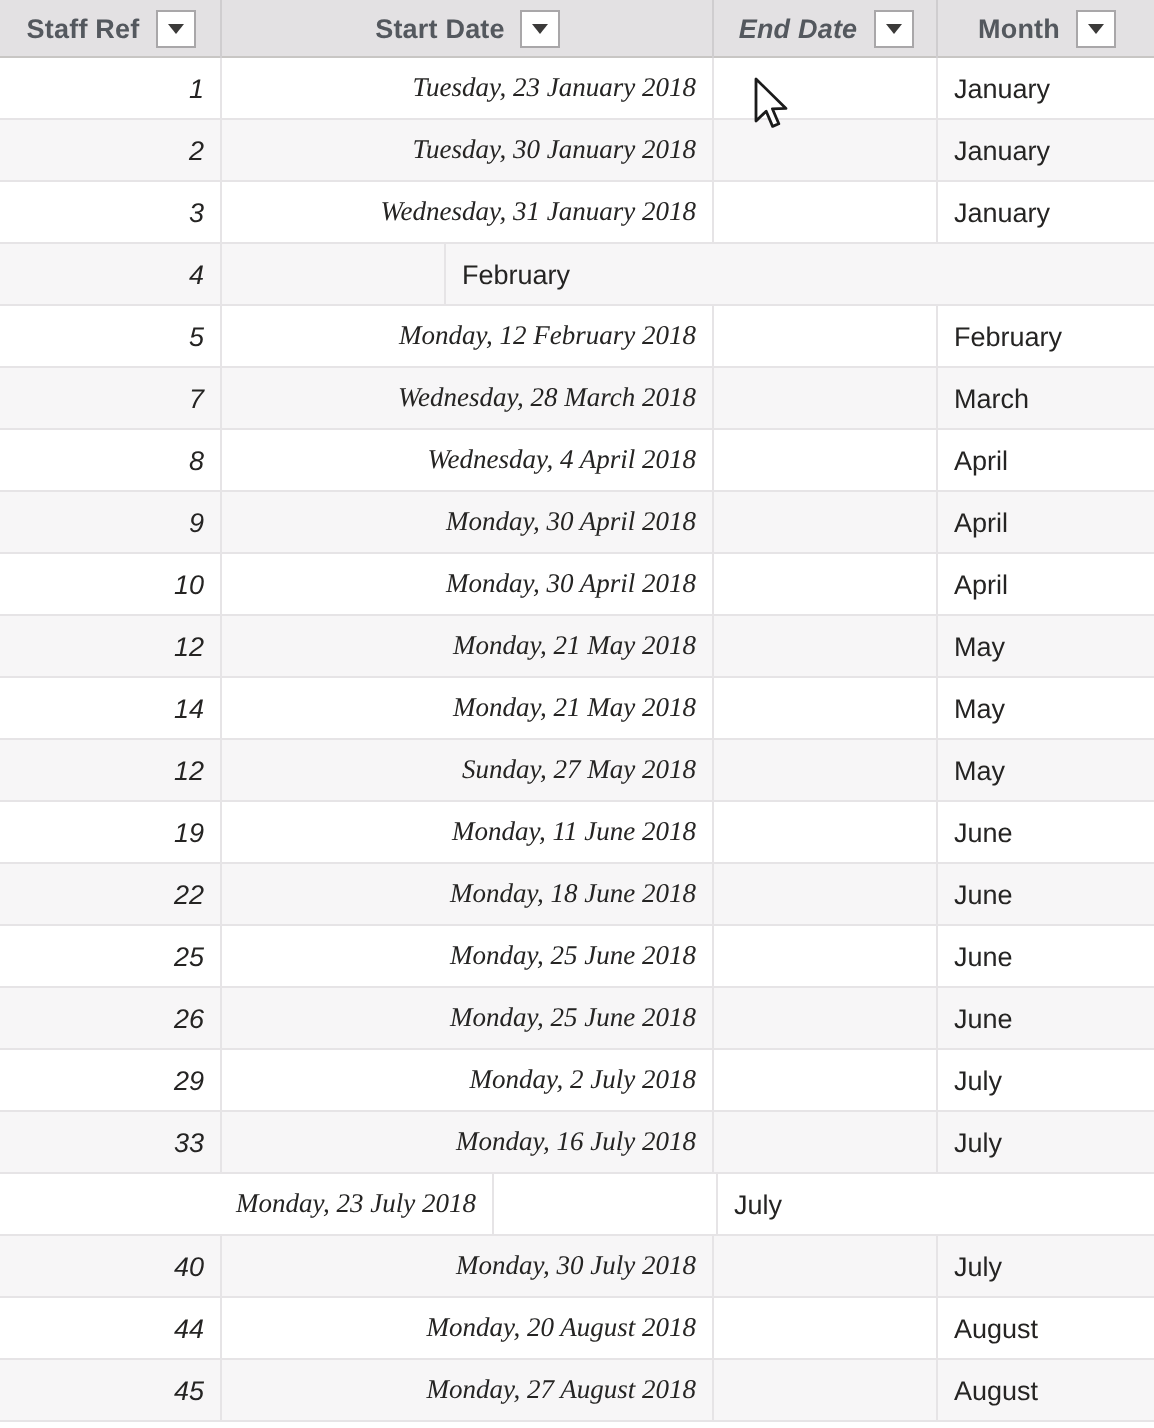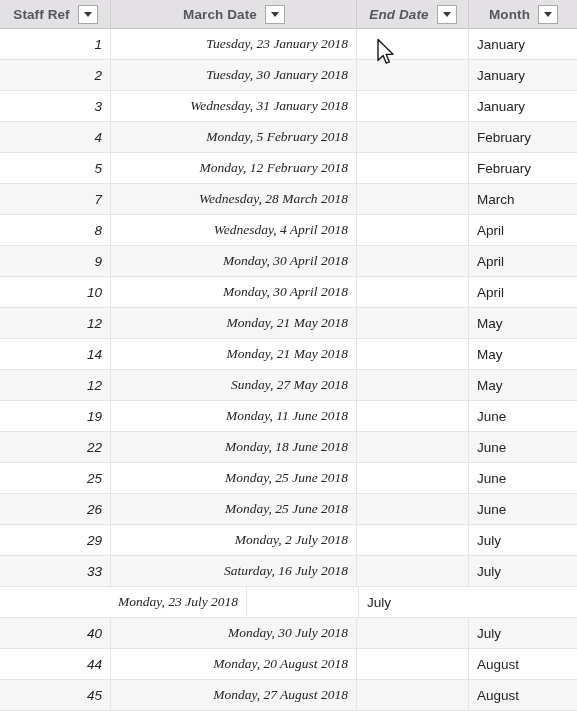--- a/index.html
+++ b/index.html
@@ -141,21 +141,21 @@
   <div class="header-row">
 
     <div class="hcell center c1">
       <span class="hcell-label">Staff Ref</span>
       <span class="filter-btn">
         <span class="caret"></span>
       </span>
     </div>
 
     <div class="hcell center c2">
-      <span class="hcell-label">March Date</span>
+      <span class="hcell-label">Start Date</span>
       <span class="filter-btn">
         <span class="caret"></span>
       </span>
     </div>
 
     <div class="hcell center c3">
       <span class="hcell-label">End Date</span>
       <span class="filter-btn">
         <span class="caret"></span>
       </span>
@@ -184,21 +184,20 @@
         <div class="cell c4 plain">January</div>
       </div>
       <div class="row">
         <div class="cell c1 num">3</div>
         <div class="cell c2 date">Wednesday, 31 January 2018</div>
         <div class="cell c3 plain"></div>
         <div class="cell c4 plain">January</div>
       </div>
       <div class="row alt">
         <div class="cell c1 num">4</div>
-        <div class="cell c2 date">Monday, 5 February 2018</div>
         <div class="cell c3 plain"></div>
         <div class="cell c4 plain">February</div>
       </div>
       <div class="row">
         <div class="cell c1 num">5</div>
         <div class="cell c2 date">Monday, 12 February 2018</div>
         <div class="cell c3 plain"></div>
         <div class="cell c4 plain">February</div>
       </div>
       <div class="row alt">
@@ -268,21 +267,21 @@
         <div class="cell c4 plain">June</div>
       </div>
       <div class="row">
         <div class="cell c1 num">29</div>
         <div class="cell c2 date">Monday, 2 July 2018</div>
         <div class="cell c3 plain"></div>
         <div class="cell c4 plain">July</div>
       </div>
       <div class="row alt">
         <div class="cell c1 num">33</div>
-        <div class="cell c2 date">Saturday, 16 July 2018</div>
+        <div class="cell c2 date">Monday, 16 July 2018</div>
         <div class="cell c3 plain"></div>
         <div class="cell c4 plain">July</div>
       </div>
       <div class="row">
         <div class="cell c2 date">Monday, 23 July 2018</div>
         <div class="cell c3 plain"></div>
         <div class="cell c4 plain">July</div>
       </div>
       <div class="row alt">
         <div class="cell c1 num">40</div>

